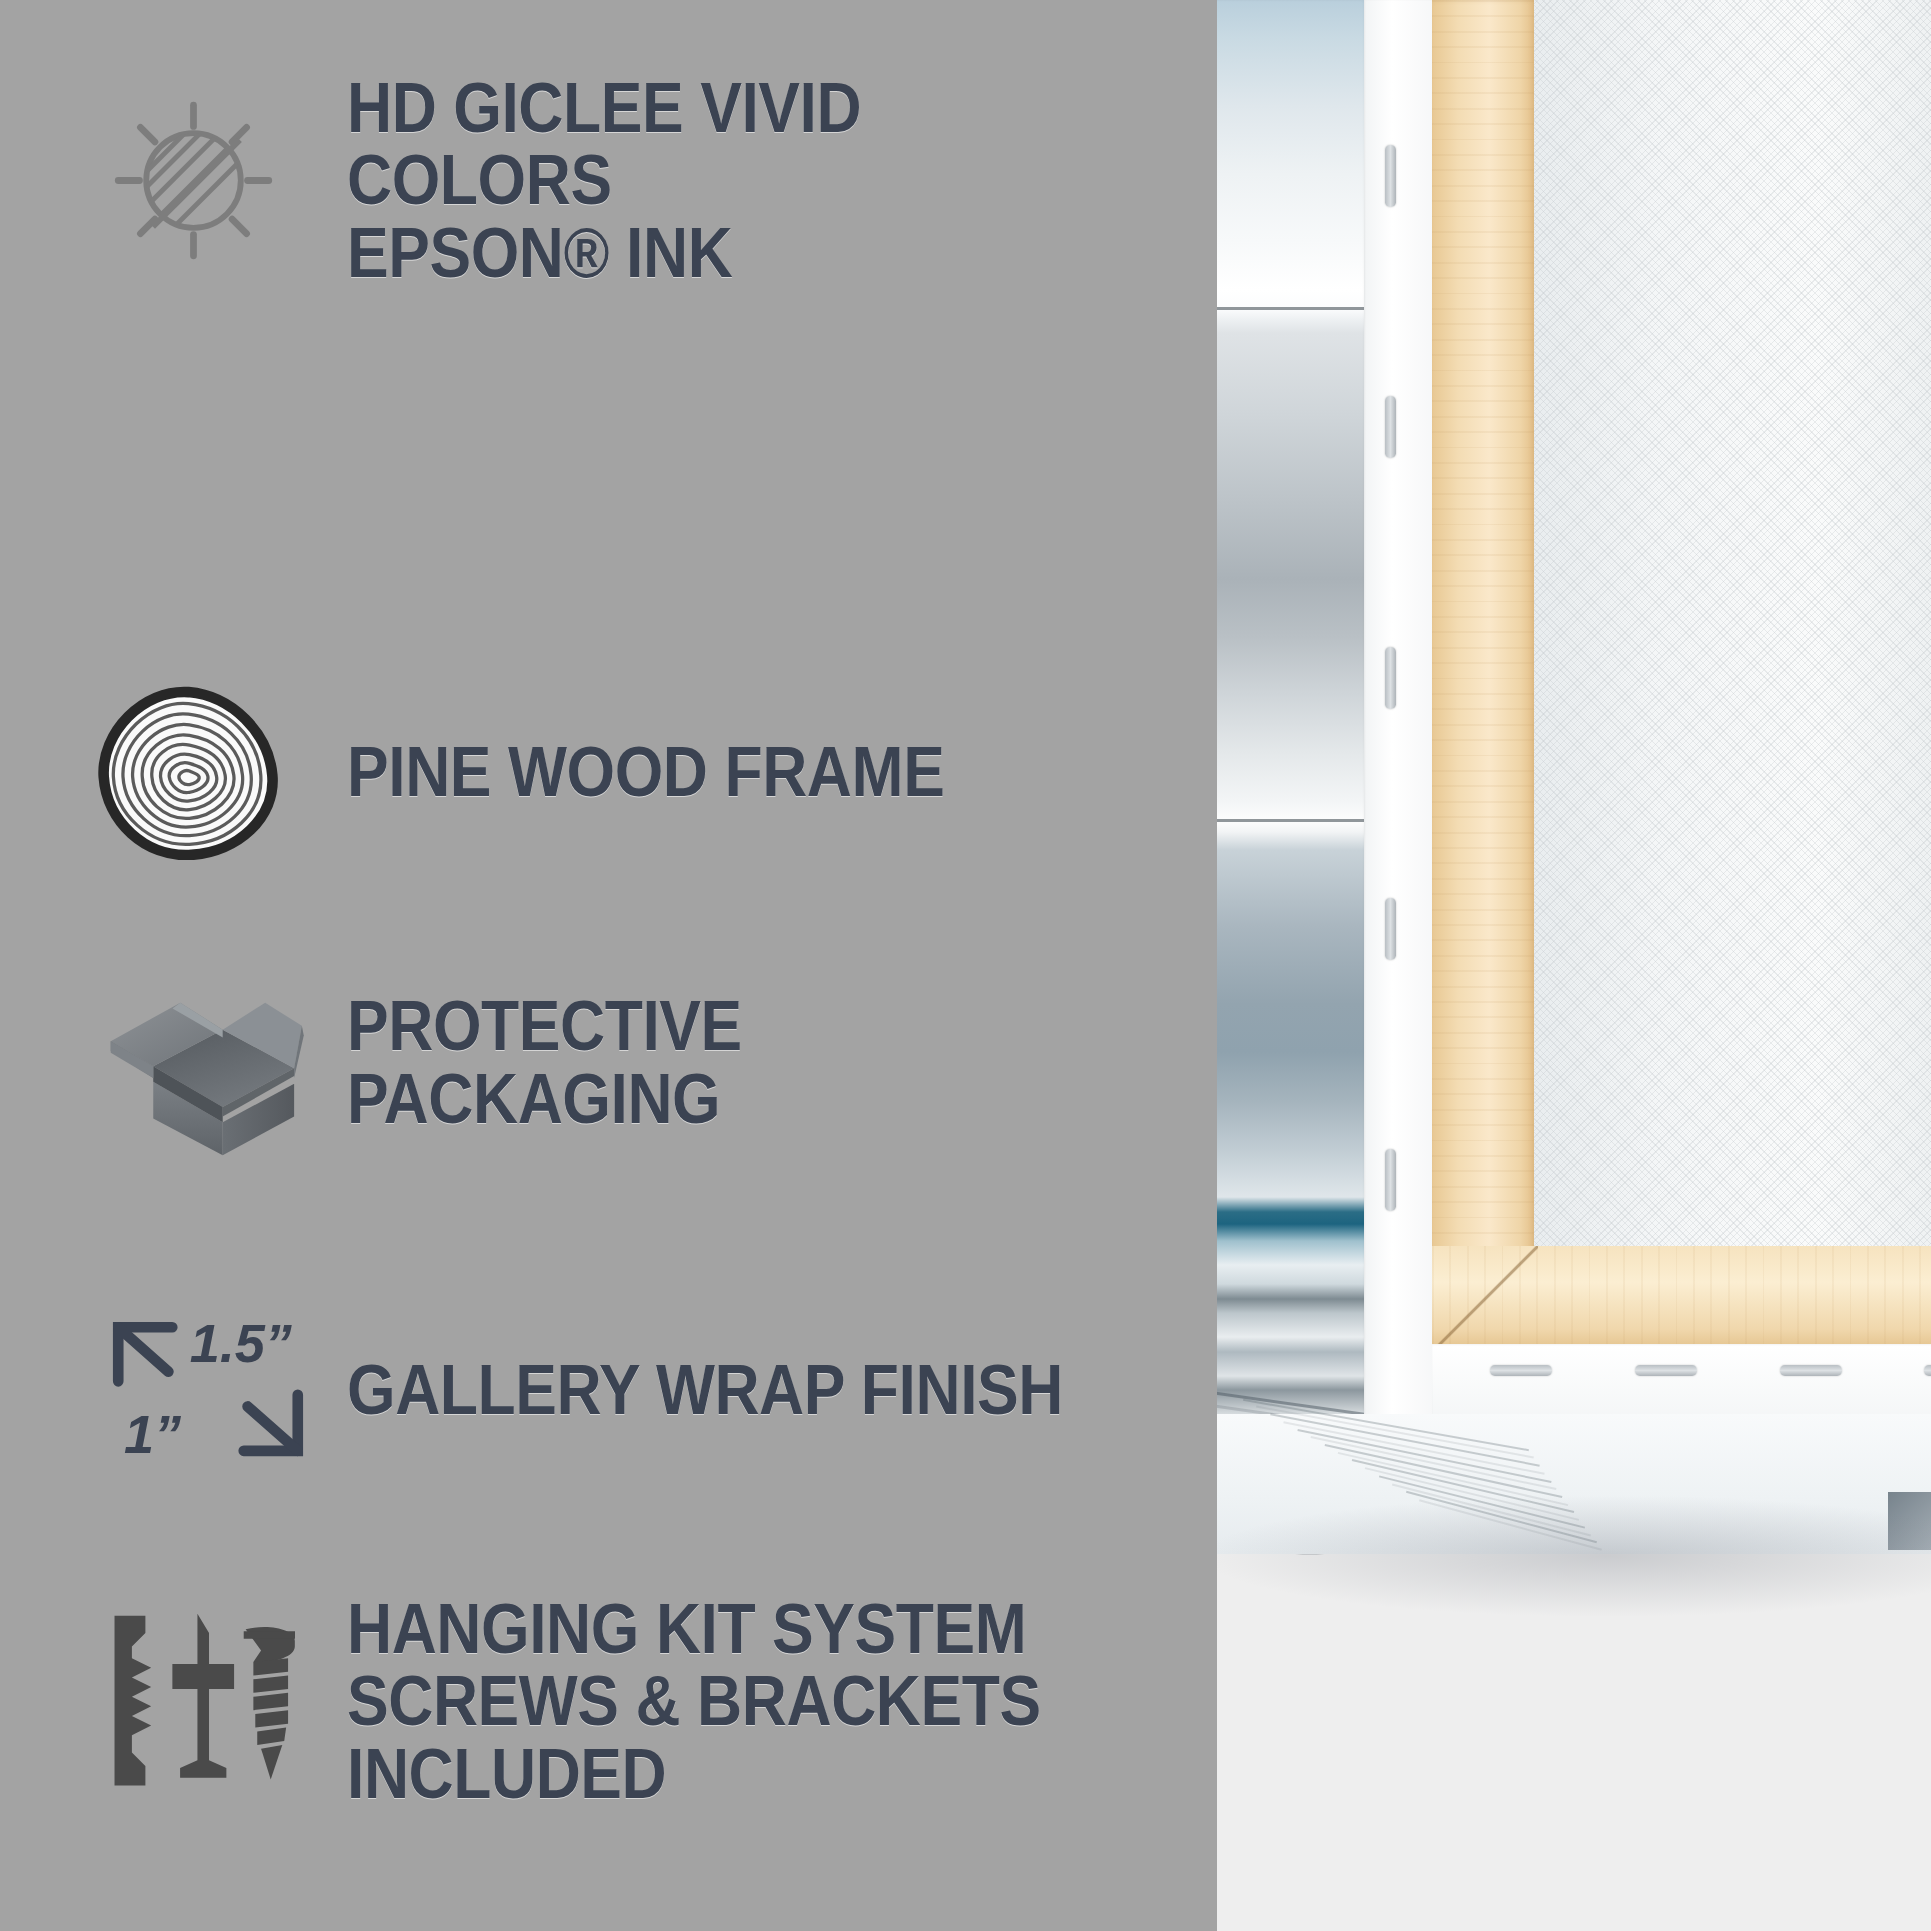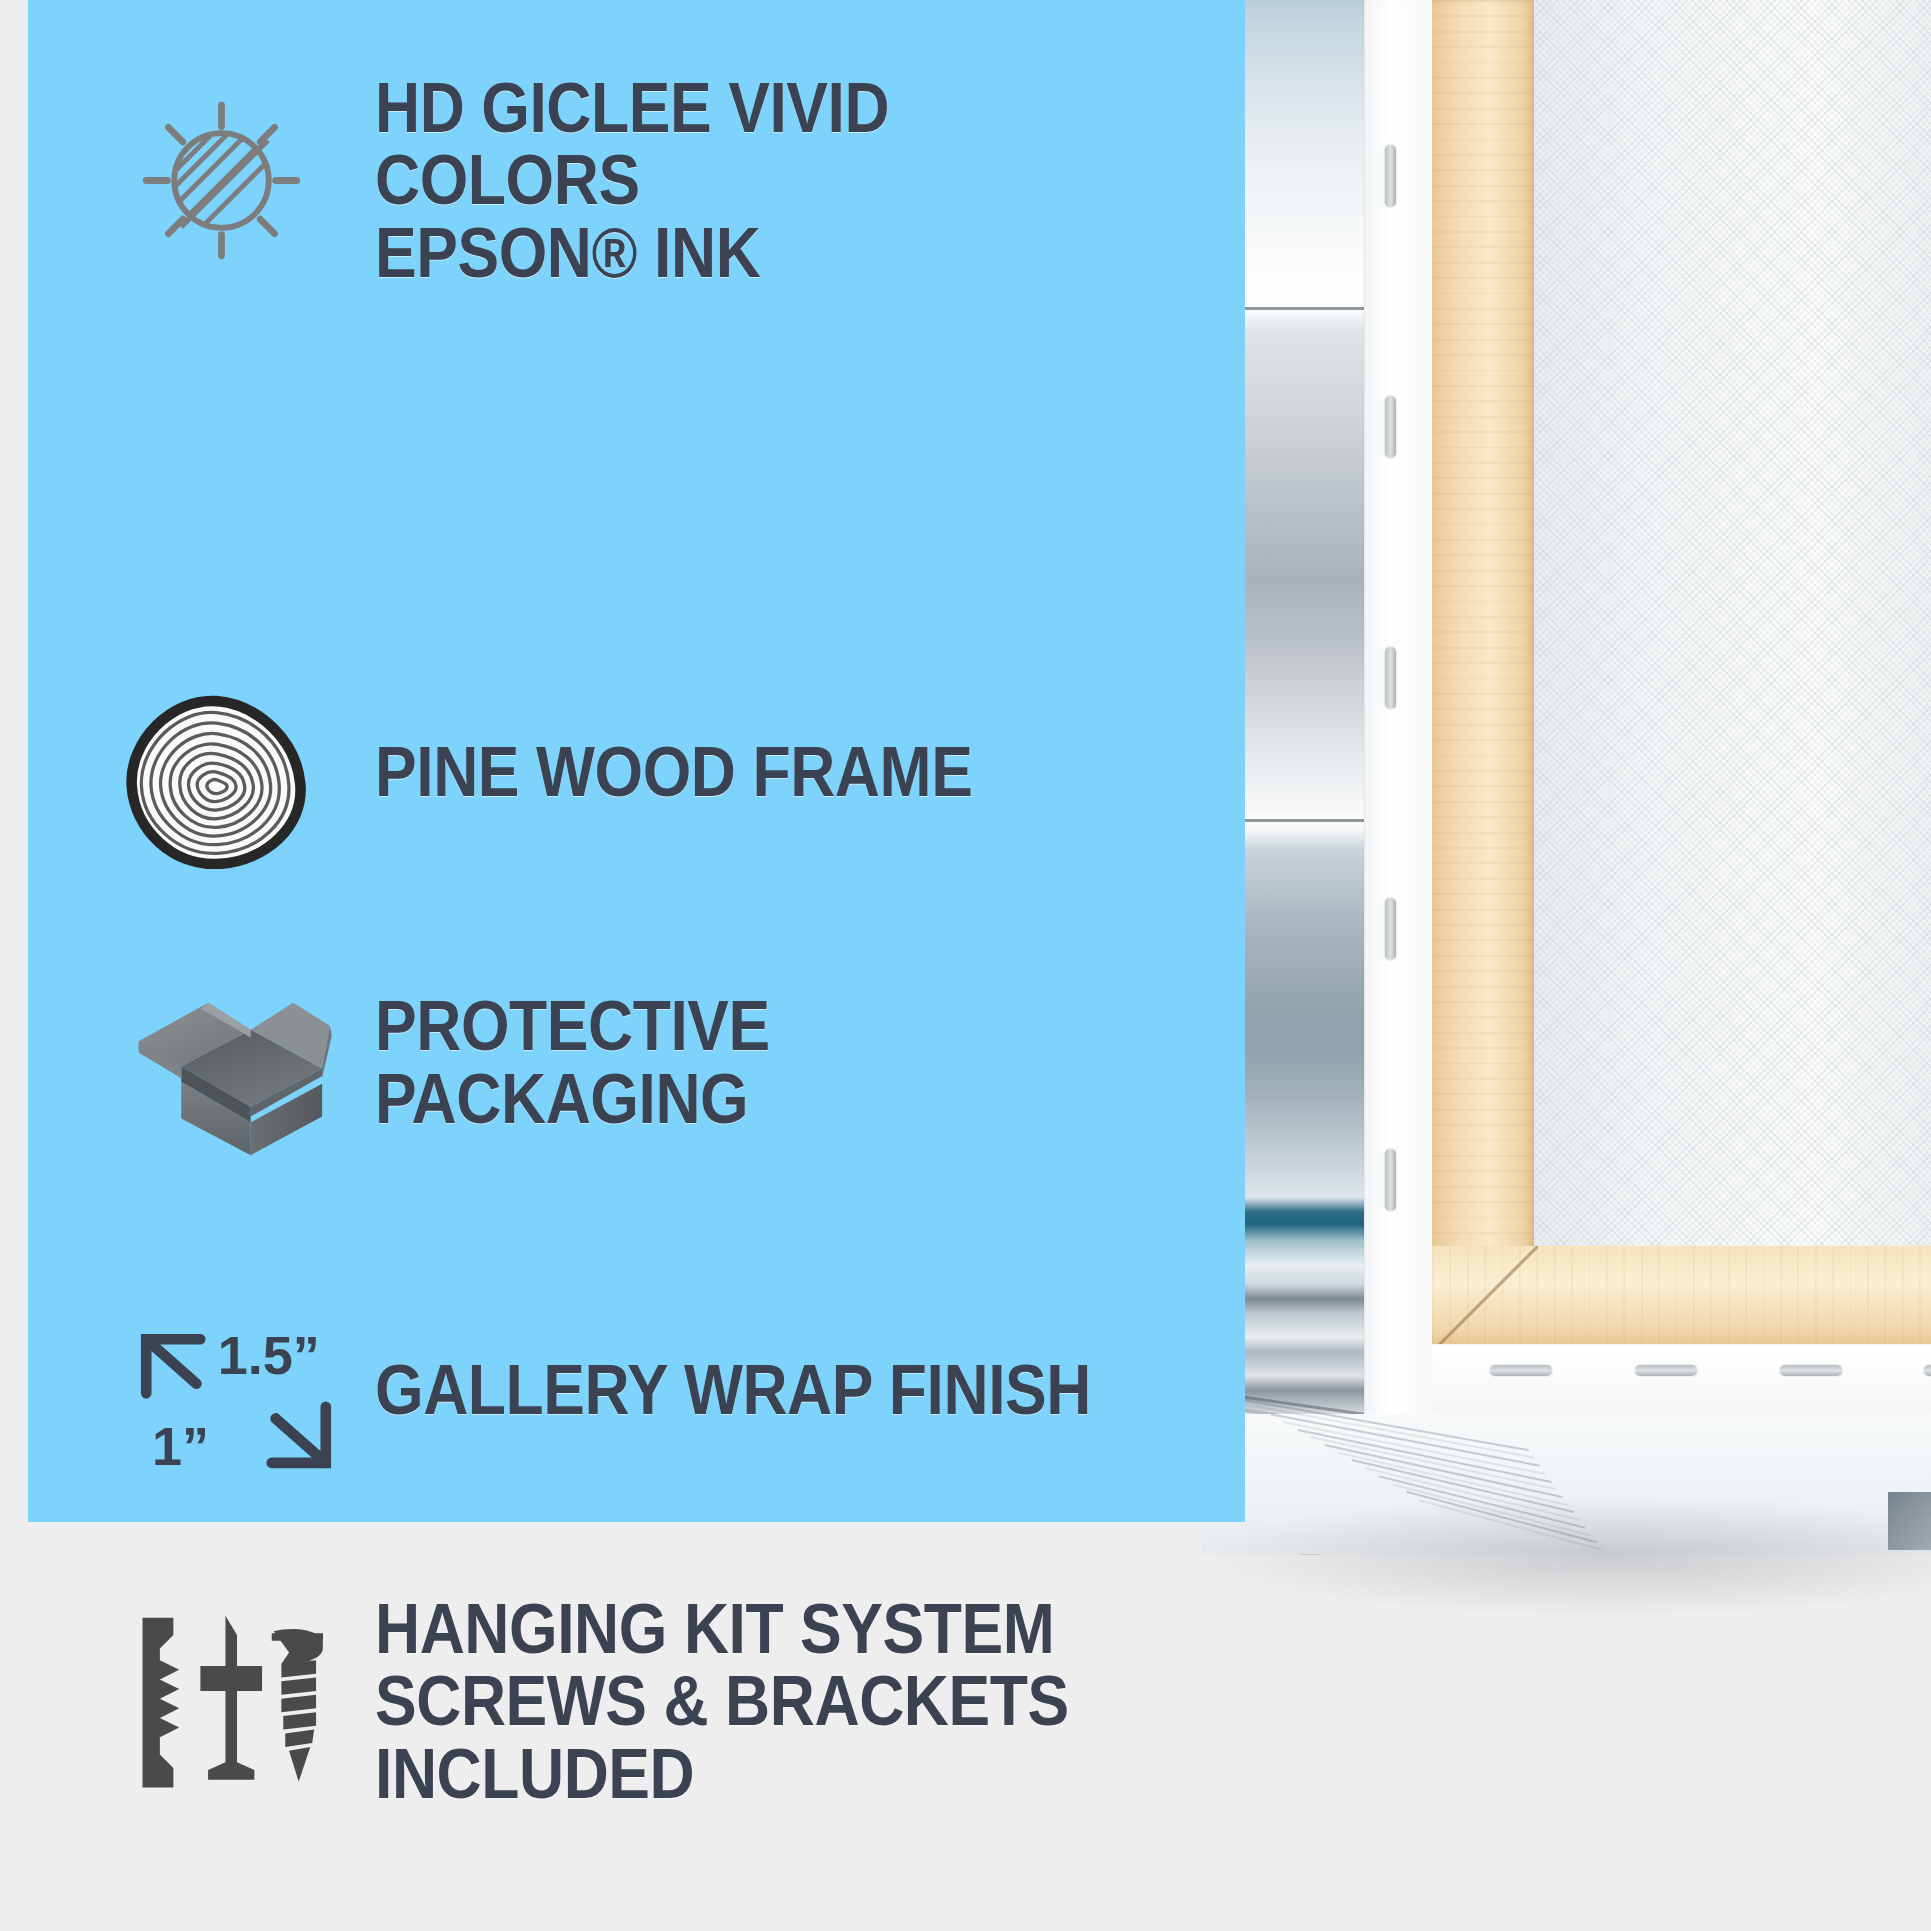--- a/index.html
+++ b/index.html
@@ -8,39 +8,39 @@
     background:#eeeeee;
     font-family:"Liberation Sans",sans-serif;
     overflow:hidden;
     position:relative;
   }
 
   
   #feature-list{
     position:absolute;
     left:0;top:0;
-    width:1217px;height:1522px;
-    background:#7dd3fc;
+    width:1217px;height:1931px;
+    background:#a3a3a3;
     z-index:5;
-    margin-left:28px;
   }
   .feature-row{
     position:absolute;
     left:97px;
     display:flex;
     align-items:center;
     gap:42px;
   }
   .feature-icon{
     width:208px;
     min-width:208px;
     height:193px;
     display:flex;
-    align-items:flex-end;
+    align-items:center;
     justify-content:flex-start;
+    font-style:italic;
   }
   .feature-text{
     color:#3b4352;
     font-family:"Liberation Sans Narrow","Liberation Sans",sans-serif;
     font-weight:bold;
     font-size:71px;
     line-height:1.02;
     letter-spacing:-0.5px;
     transform:scaleX(0.88);
     transform-origin:left center;

